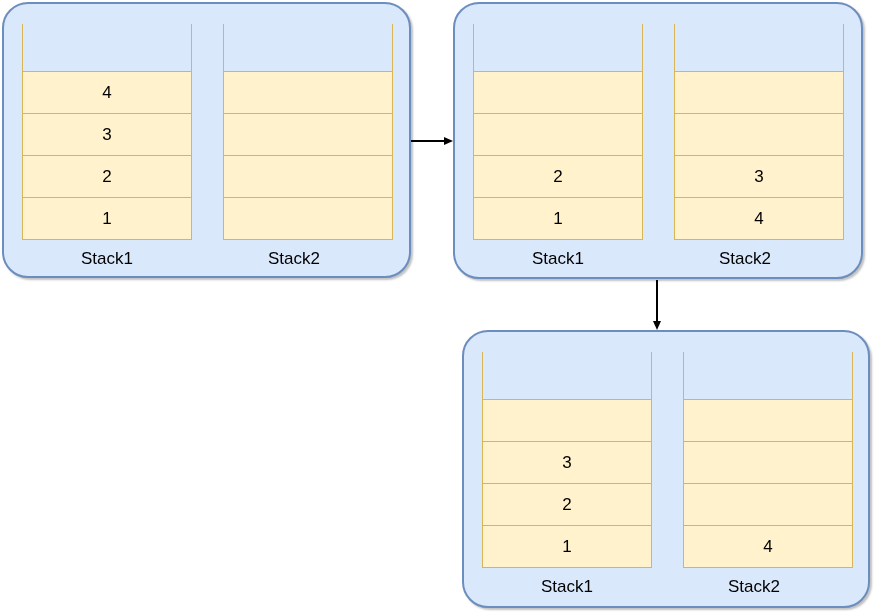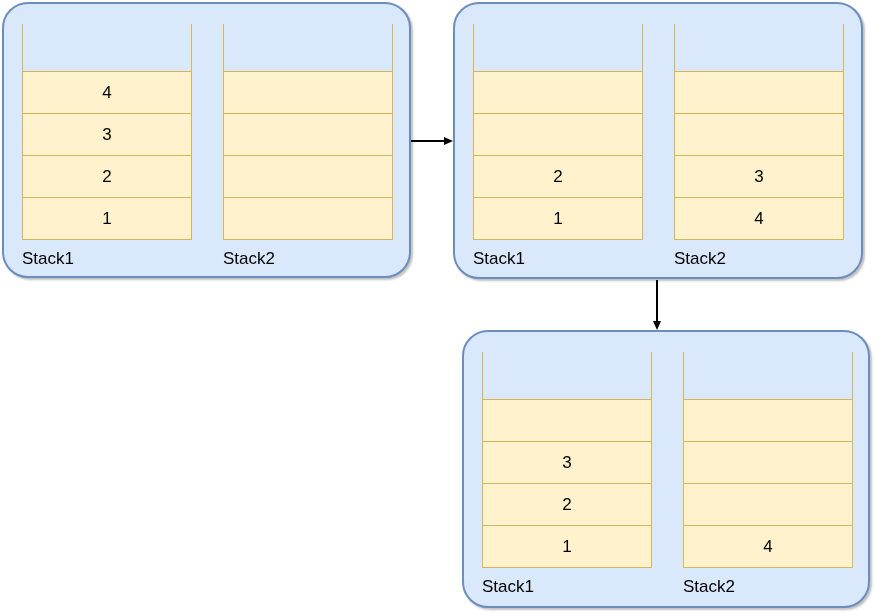--- a/index.html
+++ b/index.html
@@ -53,25 +53,25 @@
     align-items: center;
     justify-content: center;
     font-size: 17px;
     line-height: 1;
   }
 
   .stack-label {
     position: absolute;
     top: 245px;
     width: 170px;
-    text-align: left;
+    text-align: center;
     font-size: 17px;
   }
   .label-pos-1 { left: 18px; }
-  .label-pos-2 { left: 219px; }
+  .label-pos-2 { left: 205px; }
 
   
   .arrow-h {
     position: absolute;
     left: 411px; top: 134px;
     width: 42px; height: 14px;
     display: flex;
     align-items: center;
   }
   .shaft-h { flex: 1; height: 1.5px; background: #000000; }

